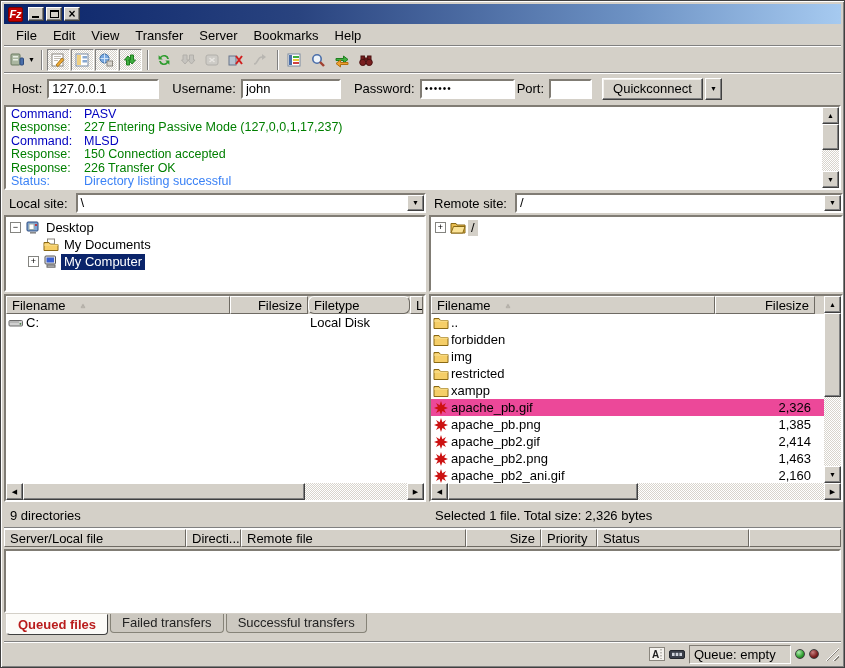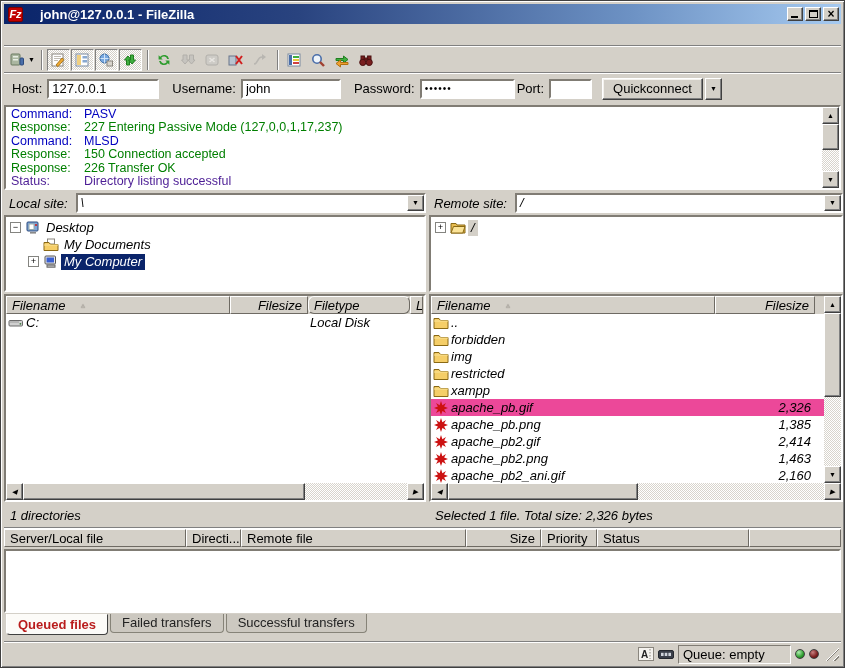--- a/index.html
+++ b/index.html
@@ -8,21 +8,21 @@
     position:relative; width:845px; height:668px; background:#d4d0c8;
     border:1px solid #404040;
     box-shadow: inset 1px 1px 0 #ffffff, inset -1px -1px 0 #808080, inset 2px 2px 0 #d4d0c8;
     font-size:13px; color:#000; overflow:hidden;
   }
   .sep-line { position:absolute; left:3px; right:3px; height:2px; border-top:1px solid #808080; border-bottom:1px solid #fff; }
 
   
   .titlebar { position:absolute; left:3px; top:3px; right:3px; height:20px;
     background:linear-gradient(90deg,#0a246a 0%, #29437f 35%, #6d92c4 75%, #a6caf0 100%);
-    display:flex; align-items:center; padding:0 2px 0 4px;gap:12px; }
+    display:flex; align-items:center; padding:0 2px 0 4px; }
   .fz-logo { width:15px; height:15px; background:#c00000; border:1px solid #7a0000; border-radius:2px;
     color:#fff; font-weight:bold; font-style:italic; font-size:11px; line-height:13px; text-align:center; margin-right:5px; }
   .title-text { color:#fff; font-weight:bold; font-size:13px; flex:1; white-space:nowrap; overflow:hidden; }
   .win-btns { display:flex; gap:2px; }
   .win-btn { width:16px; height:14px; background:#d4d0c8; border:1px solid; border-color:#fff #404040 #404040 #fff;
     box-shadow: inset -1px -1px 0 #808080; position:relative; cursor:default; }
   .win-btn .min-glyph { position:absolute; left:3px; bottom:2px; width:7px; height:2px; background:#000; }
   .win-btn .max-glyph { position:absolute; left:3px; top:2px; width:9px; height:8px; border:1px solid #000; border-top-width:2px; }
   .win-btn .close-glyph { position:absolute; inset:0; font-size:12px; font-weight:bold; line-height:12px; text-align:center; }
 
@@ -51,31 +51,31 @@
     box-shadow: inset -1px -1px 0 #808080; font-size:7px; line-height:20px; text-align:center; margin-left:2px; }
 
   
   .logbox { position:absolute; left:3px; top:104px; right:3px; height:85px; background:#fff;
     border:2px solid; border-color:#807c74 #fff #fff #807c74; overflow:hidden; }
   .log-lines { position:absolute; left:0; top:1px; right:18px; }
   .log-line { display:flex; height:13.4px; font-size:12.5px; line-height:13.4px; padding-left:5px; white-space:nowrap; }
   .log-label { width:73px; flex:none; }
   .log-line.command, .log-line.command .log-label { color:#0000bf; }
   .log-line.response, .log-line.response .log-label { color:#007f00; }
-  .log-line.status { color:#4c1d95; }
+  .log-line.status { color:#3b82f6; }
 
   
   .sb-track-v, .sb-track-h { position:absolute; background-image:conic-gradient(#fff 25%, #d8d4cc 25% 50%, #fff 50% 75%, #d8d4cc 75%); background-size:2px 2px; }
   .sb-btn { position:absolute; width:17px; height:17px; background:#d4d0c8; border:1px solid; border-color:#fff #404040 #404040 #fff;
     box-shadow: inset -1px -1px 0 #808080; font-size:7px; text-align:center; line-height:15px; color:#000; }
   .sb-thumb { position:absolute; background:#d4d0c8; border:1px solid; border-color:#fff #404040 #404040 #fff;
     box-shadow: inset -1px -1px 0 #808080; }
 
   
-  .pane { position:absolute; top:191px; height:333px;font-style:italic; }
+  .pane { position:absolute; top:191px; height:333px; }
   .pane.local { left:3px; width:422px; }
   .pane.remote { left:428px; width:414px; }
   .site-row { position:absolute; left:0; right:0; top:0; height:22px; display:flex; align-items:center; }
   .site-label { padding:0 8px 0 5px; }
   .combo { flex:1; height:20px; border:2px solid; border-color:#807c74 #fff #fff #807c74; background:#fff;
     display:flex; align-items:center; position:relative; }
   .combo-value { flex:1; padding-left:3px; line-height:16px; }
   .combo-arrow { width:17px; height:16px; background:#d4d0c8; border:1px solid; border-color:#fff #404040 #404040 #fff;
     box-shadow: inset -1px -1px 0 #808080; font-size:7px; line-height:14px; text-align:center; }
   .treebox { position:absolute; left:0; right:0; top:23px; height:77px; background:#fff;
@@ -112,49 +112,57 @@
   .qbody { position:absolute; left:0; right:0; top:22px; bottom:0; background:#fff; border:2px solid; border-color:#807c74 #fff #fff #807c74; }
   .tabs { position:absolute; left:3px; top:613px; height:24px; display:flex; align-items:flex-start; padding-left:2px; }
   .tab { height:19px; line-height:18px; padding:0 11px; background:#ccc8c0; border:1px solid #868378; border-top:none;
     border-radius:0 0 4px 4px; margin-right:2px; color:#222; }
   .tab.active { height:21px; line-height:20px; background:#fcfbf8; font-weight:bold; color:#b91c1c;
     border-color:#fff #404040 #404040 #fff; border-top:1px solid #fcfbf8; }
 
   
   .statusbar { position:absolute; left:3px; right:3px; top:640px; height:25px; }
   .sb-content { position:absolute; left:0; right:2px; top:3px; height:20px; display:flex; align-items:center; justify-content:flex-end; gap:4px; }
-  .queue-panel { width:113px; height:19px; border:1px solid; border-color:#807c74 #fff #fff #807c74; background:#d4d0c8;
+  .queue-panel { width:102px; height:19px; border:1px solid; border-color:#807c74 #fff #fff #807c74; background:#d4d0c8;
     padding:1px 4px 0; white-space:nowrap; overflow:hidden; }
   .led { width:10px; height:10px; border-radius:50%; border:1px solid #404040; }
   .led.green { background:radial-gradient(circle at 35% 30%, #b0ecb0, #2f9e2f 60%, #155c15); }
   .led.red { background:radial-gradient(circle at 35% 30%, #c88080, #7c1f1f 60%, #400c0c); }
   .grip { width:14px; height:14px; margin-left:2px; clip-path:polygon(100% 0, 100% 100%, 0 100%);
     background:repeating-linear-gradient(135deg, #fff 0 1px, #86827a 1px 2px, #d4d0c8 2px 5px); }
 </style>
 </head>
 <body>
 
 <div id="win">
 
   <div class="titlebar">
     <div class="fz-logo">Fz</div>
-    <div class="title-text">john@127.0.0.1 - FileZilla</div>
     <div class="win-btns">
         <div class="win-btn">
           <span class="min-glyph"></span>
         </div>
         <div class="win-btn">
           <span class="max-glyph"></span>
         </div>
         <div class="win-btn">
           <span class="close-glyph">×</span>
         </div>
       </div>
   </div>
 
+  <div class="menubar">
+      <span class="menu-item">File</span>
+      <span class="menu-item">Edit</span>
+      <span class="menu-item">View</span>
+      <span class="menu-item">Transfer</span>
+      <span class="menu-item">Server</span>
+      <span class="menu-item">Bookmarks</span>
+      <span class="menu-item">Help</span>
+    </div>
   <div class="sep-line" style="top:44px"></div>
 
   <div class="toolbar">
       <span class="tb-btn ">
         <span class="icon">
           <svg viewBox="0 0 16 16">
             <rect x="2" y="2" width="9" height="11" rx="1" fill="#aab6a0" stroke="#6a7a60"></rect>
             <rect x="4" y="4" width="5" height="1.5" fill="#e8eee4"></rect>
             <rect x="4" y="7" width="5" height="1.5" fill="#e8eee4"></rect>
             <rect x="11" y="6" width="3.5" height="7" rx="1" fill="#4a6ea9" stroke="#2c4a7c"></rect>
@@ -411,21 +419,21 @@
             <span class="cell type-cell" style="width: 102px;">Local Disk</span>
             <span class="cell" style="flex: 1 1 0%;"></span>
           </div>
         </div>
       <div class="hscroll sb-track-h" style="right:0;">
         <div class="sb-btn" style="left:0; top:0;">◀</div>
         <div class="sb-thumb" style="left:17px; top:0; width:282px; height:17px;"></div>
         <div class="sb-btn" style="right:0; top:0;">▶</div>
       </div>
     </div>
-    <div class="pane-status">1 directories</div>
+    <div class="pane-status">9 directories</div>
   </div>
 
   <div class="pane remote">
     <div class="site-row">
       <span class="site-label">Remote site:</span>
       <div class="combo">
         <span class="combo-value">/</span>
         <span class="combo-arrow">▼</span>
       </div>
     </div>

